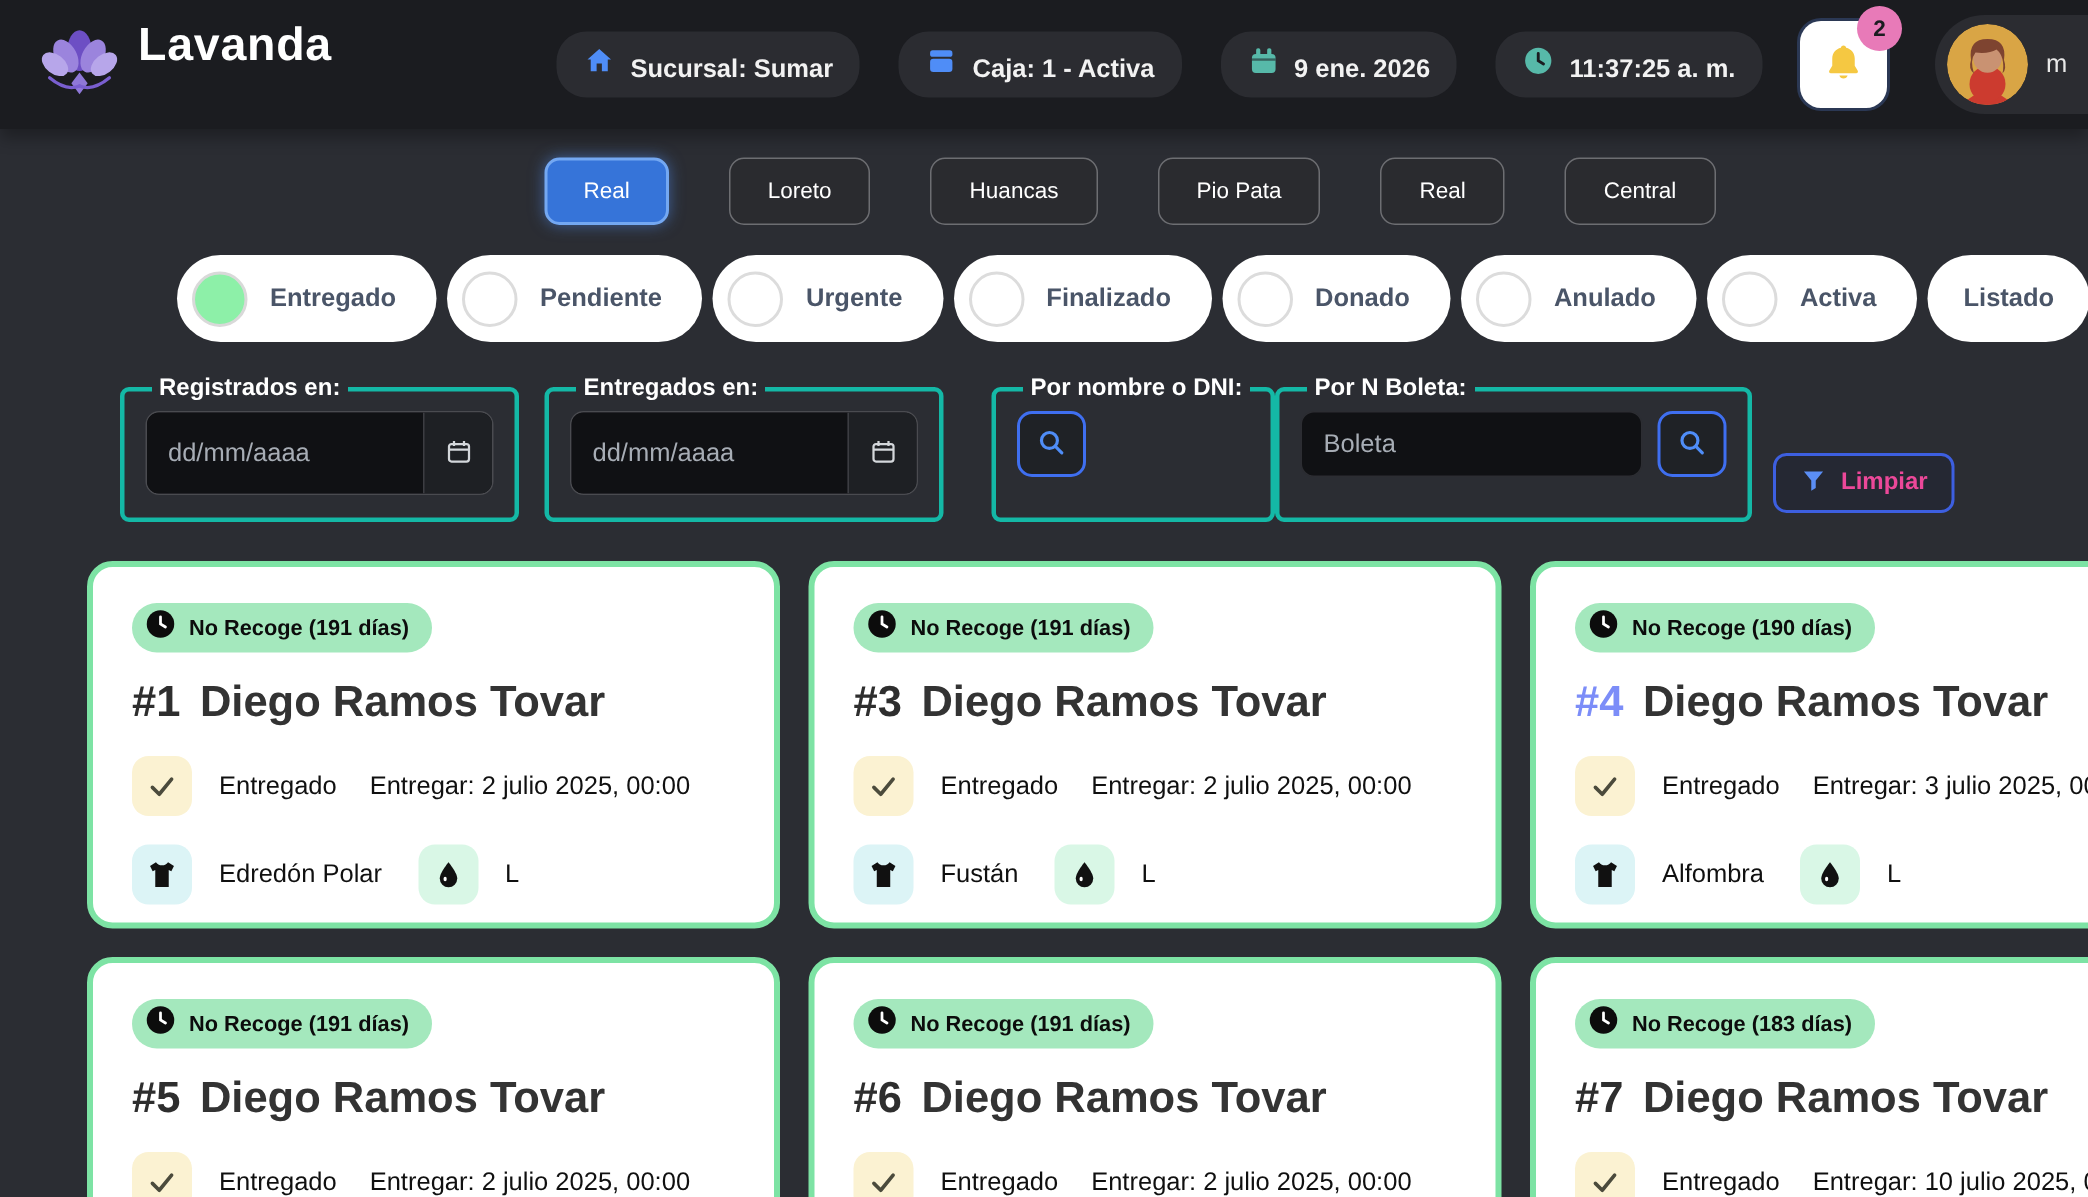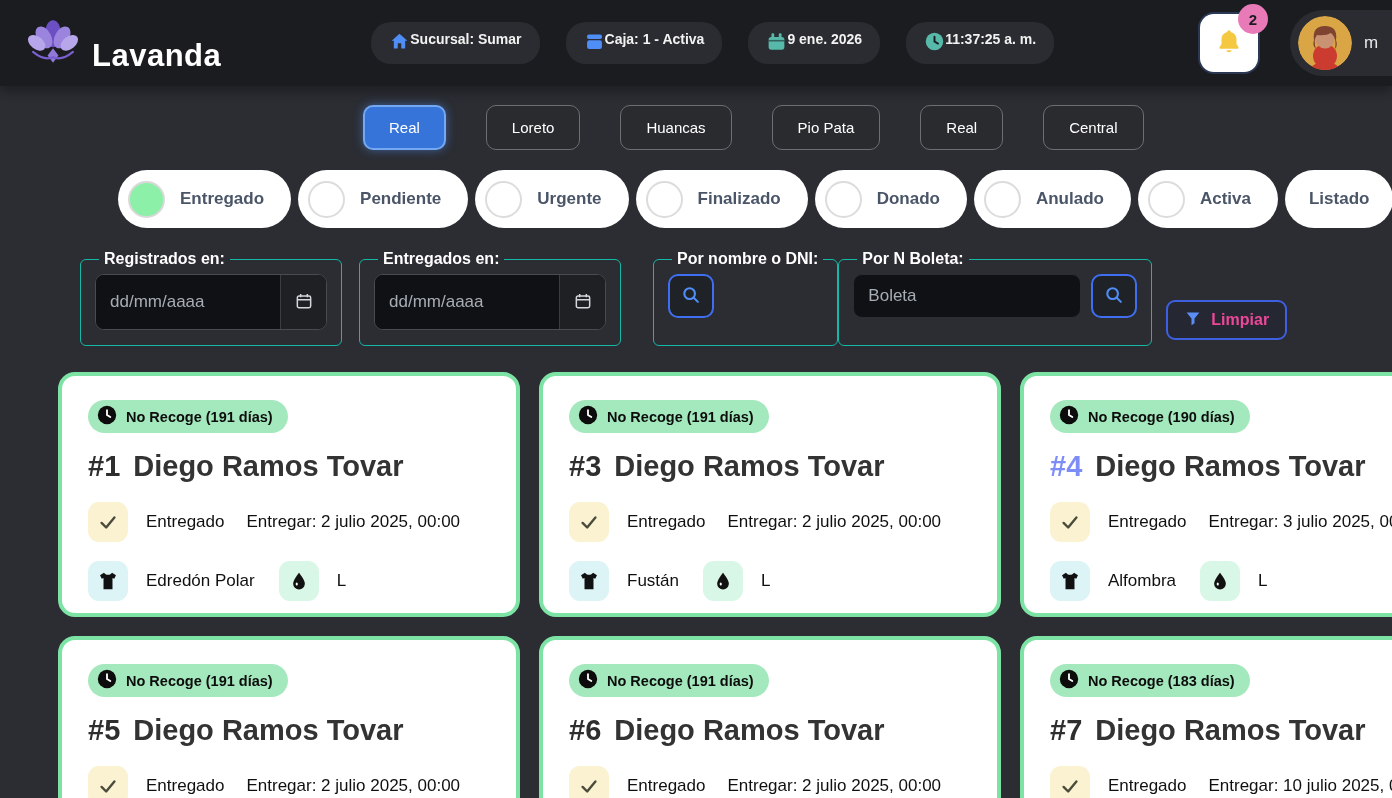--- a/index.html
+++ b/index.html
@@ -7,26 +7,26 @@
   body {
     background:#2b2d33;
     font-family:"Liberation Sans", sans-serif;
     color:#fff;
   }
   
   .app-header {
     height:86px; background:#1b1c20; display:flex; align-items:center;
     padding-left:24px; box-shadow:0 6px 10px rgba(0,0,0,.3); position:relative; z-index:5;
   }
-  .brand { display:flex; align-items:flex-end; gap:10px; }
+  .brand { display:flex; align-items:flex-start; gap:10px; }
   .brand-title { font-size:31px; font-weight:bold; letter-spacing:.5px; color:#fff; }
   .hpills { display:flex; align-items:center; gap:26px; margin-left:150px; }
   .hpill {
-    display:flex; align-items:flex-start; background:#2b2c31;
-    border-radius:20px; padding:9px 18px; font-size:14px; font-weight:600; color:#f2f2f2;
+    display:flex; align-items:flex-end; gap:10px; background:#2b2c31;
+    border-radius:20px; padding:9px 18px; font-size:17px; font-weight:600; color:#f2f2f2;
     white-space:nowrap;
   }
   .header-right { display:flex; align-items:center; gap:32px; margin-left:auto; }
   .bell-btn {
     width:58px; height:58px; background:#fff; border:none; border-radius:14px;
     display:flex; align-items:center; justify-content:center; position:relative; cursor:pointer;
     box-shadow:0 0 0 2px rgba(90,140,240,.25);
   }
   .notif-badge {
     position:absolute; top:-10px; right:-10px; width:30px; height:30px; border-radius:50%;
@@ -58,21 +58,21 @@
   .spill .radio {
     width:37px; height:37px; border-radius:50%; background:#fff;
     border:2px solid #dcdcdc; margin-right:15px; flex:none;
   }
   .spill.selected .radio { background:#8df0a8; border-color:#d9d9d9; }
   .spill .slabel { color:#4a5568; font-size:17px; font-weight:bold; }
   .spill.no-radio { padding:0 24px; }
   
   .filters-row { display:flex; margin:22px 0 0 80px; align-items:stretch; }
   fieldset.filter {
-    border:1px solid #14b8a6; border-radius:6px; padding:6px 14px 15px 14px; min-width:0;
+    border:3px solid #14b8a6; border-radius:6px; padding:6px 14px 15px 14px; min-width:0;
   }
   fieldset.filter legend { font-size:16px; font-weight:bold; color:#fff; padding:0 5px; margin-left:4px; }
   .f-gap1 { margin-right:17px; } .f-gap2 { margin-right:32px; } .f-gap3 { }
   .date-group {
     display:flex; border:1px solid #4a4b50; border-radius:9px; overflow:hidden; height:56px; width:232px;
     background:#101114;
   }
   .date-group input {
     flex:1; background:#101114; border:none; outline:none; color:#e7e9ec; font-size:17px;
     padding:0 14px; font-family:inherit; min-width:0;

